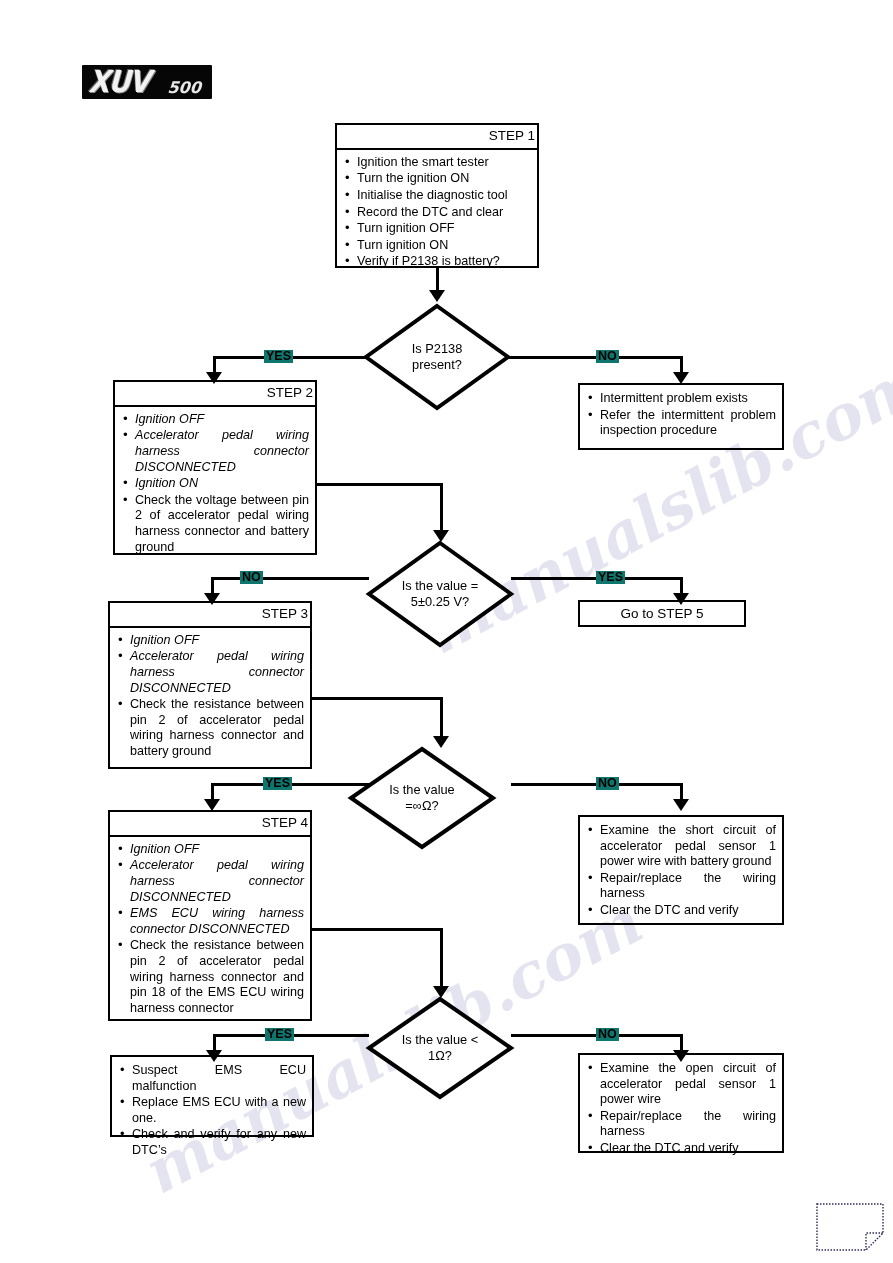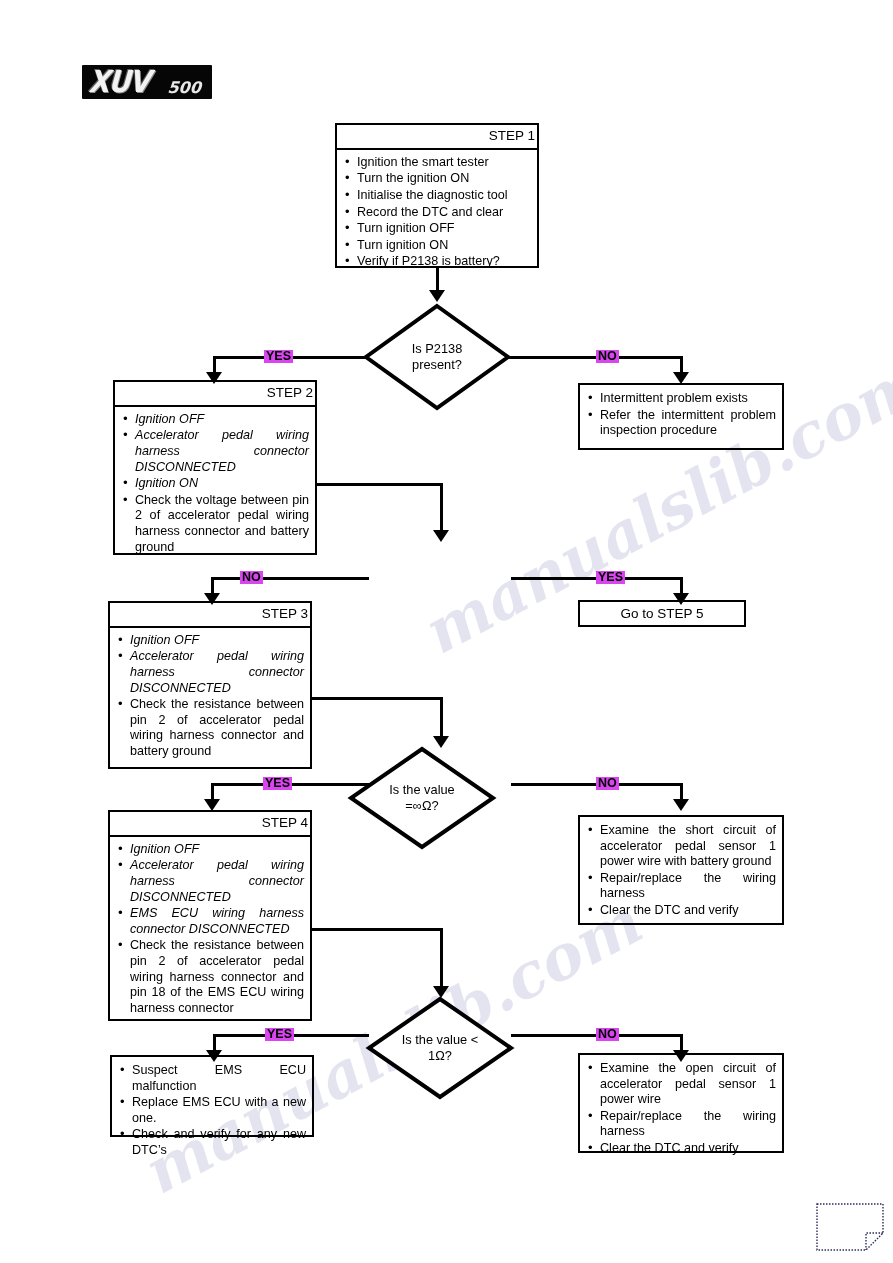--- a/index.html
+++ b/index.html
@@ -77,21 +77,21 @@
   
   .ln{position:absolute;background:#000;}
   .lnh{height:2.5px;}
   .lnv{width:2.5px;}
   .arrow-d{ 
     position:absolute;width:0;height:0;
     border-left:8px solid transparent;border-right:8px solid transparent;
     border-top:12px solid #000;
   }
   .edge-label{
-    position:absolute;background:#d946ef;padding:0 2px;
+    position:absolute;background:#0f766e;padding:0 2px;
     font-size:12.5px;font-weight:700;line-height:13px;text-align:right;
   }
 
   
   .dogear{position:absolute;right:9px;bottom:12px;width:68px;height:48px;}
 </style>
 </head>
 <body>
 
 <div id="page">
@@ -157,20 +157,26 @@
         <li class="it">Ignition ON</li>
         <li>Check the voltage  between pin 2  of accelerator  pedal  wiring harness connector and  battery ground</li>
       </ul>
     </div>
   </div>
 
   <div class="ln lnh" style="left:317px;top:483px;width:125px;"></div>
   <div class="ln lnv" style="left:440px;top:483px;height:53px;"></div>
   <div class="arrow-d" style="left:433px;top:530px;"></div>
 
+  <div class="diamond" style="left:366px;top:540px;width:148px;height:108px;">
+    <svg width="148" height="108" viewBox="0 0 148 108">
+      <polygon points="74,3 145,54 74,105 3,54" fill="#ffffff" stroke="#000000" stroke-width="4"></polygon>
+    </svg>
+    <div class="dlabel">Is the value = 5±0.25 V?</div>
+  </div>
 
   <div class="ln lnh" style="left:211px;top:577px;width:158px;"></div>
   <div class="ln lnv" style="left:211px;top:577px;height:21px;"></div>
   <div class="arrow-d" style="left:204px;top:593px;"></div>
   <div class="edge-label" style="left:240px;top:571px;">NO</div>
 
   <div class="ln lnh" style="left:511px;top:577px;width:172px;"></div>
   <div class="ln lnv" style="left:680px;top:577px;height:21px;"></div>
   <div class="arrow-d" style="left:673px;top:593px;"></div>
   <div class="edge-label" style="left:596px;top:571px;">YES</div>

